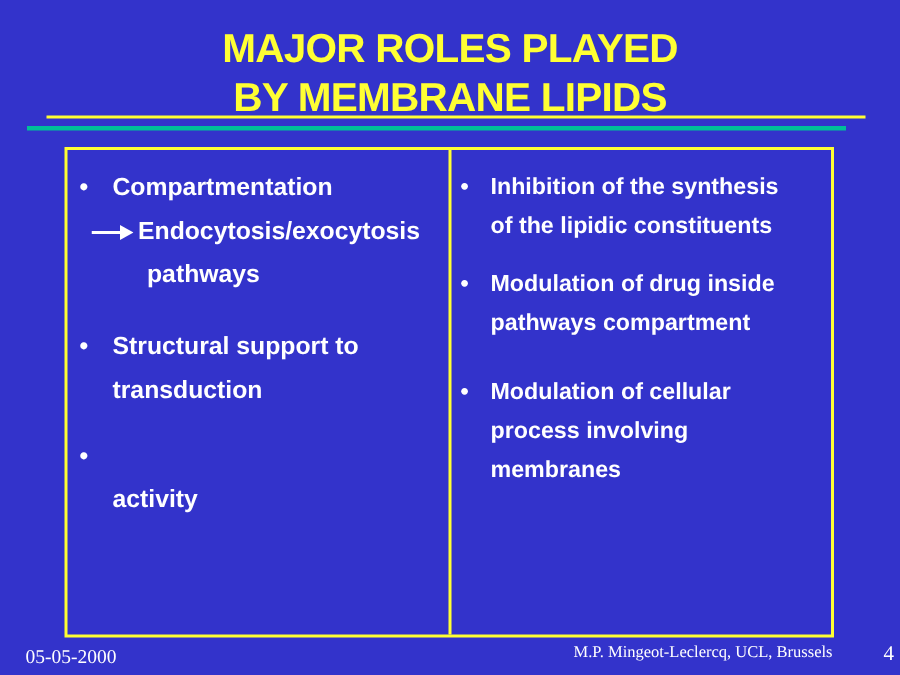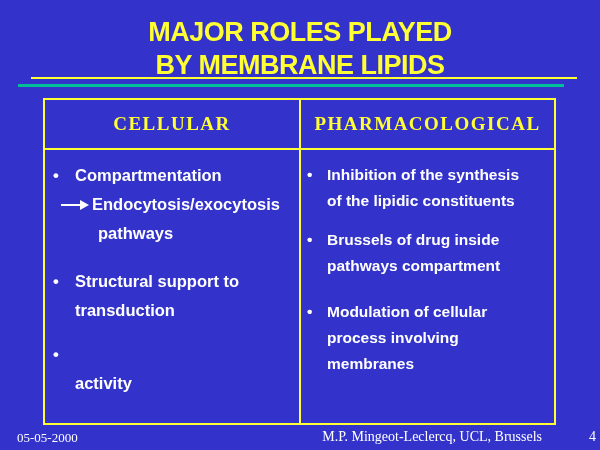--- a/index.html
+++ b/index.html
@@ -76,46 +76,42 @@
   .subrow { display: flex; align-items: center; margin-left: 8px; }
   .arrow-wrap { flex: none; margin-right: 3px; display: inline-flex; }
   .sub-cont { margin-left: 45px; }
 
   
   .footer-date {
     position: absolute; left: 17px; top: 430px;
     color: #FFFFFF; font-family: "Liberation Serif", serif; font-size: 13px;
   }
   .footer-credit {
-    position: absolute; right: 58px; top: 429px;
-    color: #FFFFFF; font-family: "Liberation Serif", serif; font-size: 14px;
+    position: absolute; right: 45px; top: 429px;
+    color: #FFFFFF; font-family: "Liberation Serif", serif; font-size: 11px;
   }
   .footer-page {
     position: absolute; right: 4px; top: 429px;
     color: #FFFFFF; font-family: "Liberation Serif", serif; font-size: 14px;
   }
 </style>
 </head>
 <body>
 
 <div class="slide">
 
   <div class="title">
     <div>MAJOR ROLES PLAYED</div>
     <div>BY MEMBRANE LIPIDS</div>
   </div>
 
   <div class="rule-yellow"></div>
   <div class="rule-teal"></div>
 
   <div class="roles-table">
-    <div class="thead">
-      <div class="th col-left">CELLULAR</div>
-      <div class="th col-right">PHARMACOLOGICAL</div>
-    </div>
 
     <div class="tbody">
 
       <div class="cell col-left">
         <div class="group">
           <div class="brow">
             <span class="dot">•</span>
             <span>Compartmentation</span>
           </div>
           <div class="subrow">
@@ -151,21 +147,21 @@
           <div class="brow">
             <span class="dot">•</span>
             <span>Inhibition of the synthesis</span>
           </div>
           <div class="cont">of the lipidic constituents</div>
         </div>
 
         <div class="group group-r2">
           <div class="brow">
             <span class="dot">•</span>
-            <span>Brussels of drug inside</span>
+            <span>Modulation of drug inside</span>
           </div>
           <div class="cont">pathways compartment</div>
         </div>
 
         <div class="group group-r3">
           <div class="brow">
             <span class="dot">•</span>
             <span>Modulation of cellular</span>
           </div>
           <div class="cont">process involving</div>

